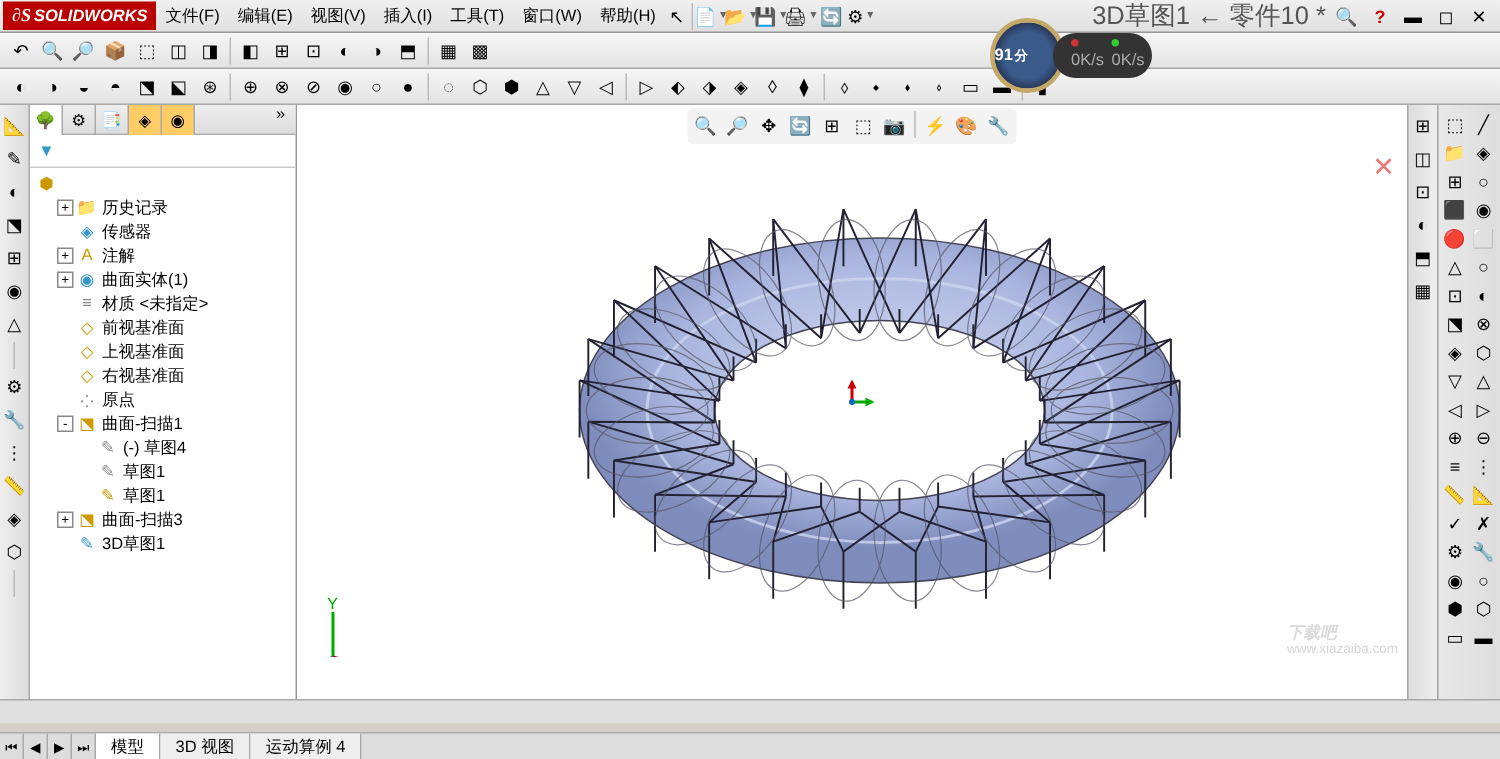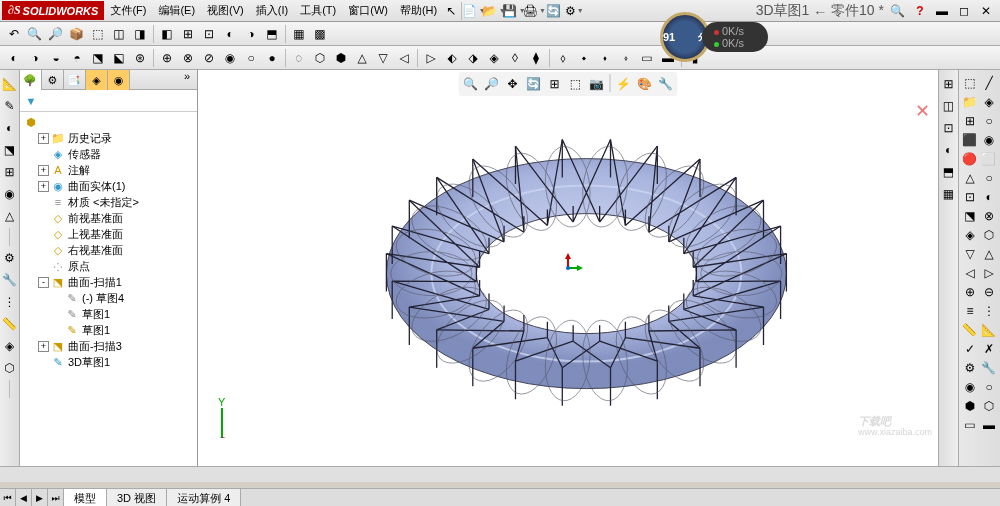--- a/index.html
+++ b/index.html
@@ -2,21 +2,21 @@
 <html><head>
 <meta charset="utf-8">
 <style>
 *{box-sizing:border-box;margin:0;padding:0;font-family:"Microsoft YaHei",Tahoma,sans-serif;font-size:11px;user-select:none}
 body{width:1000px;height:506px;background:#d4d0c8;overflow:hidden;position:relative}
 .menubar{height:22px;background:linear-gradient(#f0f0f0,#e0e0e0);display:flex;align-items:center;padding:0 2px;border-bottom:1px solid #999}
 .logo{background:#b00;color:#fff;font-weight:bold;font-size:10px;padding:2px 6px;font-style:italic;display:flex;align-items:center}
 .logo-s{font-family:cursive;font-size:12px;margin-right:2px}
 .menu-item{padding:2px 6px;cursor:pointer}
 .menu-right{margin-left:auto;display:flex;align-items:center;gap:6px;padding-right:4px}
-.doc-title{color:#555;font-size:14px}
+.doc-title{color:#555;font-size:17px}
 .ico{width:16px;height:16px;display:inline-flex;align-items:center;justify-content:center;font-size:12px}
 .toolbar{height:24px;background:linear-gradient(#f6f6f6,#e3e3e3);display:flex;align-items:center;padding:0 4px;gap:1px;border-bottom:1px solid #aaa}
 .tbtn{width:20px;height:20px;display:flex;align-items:center;justify-content:center;border:1px solid transparent;border-radius:2px;cursor:pointer;font-size:12px}
 .sep{width:1px;height:18px;background:#bbb;margin:0 2px}
 .dropdown-arrow{font-size:7px;color:#666;margin-left:1px}
 .main{display:flex;height:calc(100% - 22px - 24px - 24px - 24px - 16px)}
 .lstrip{width:20px;background:linear-gradient(90deg,#eee,#ddd);border-right:1px solid #aaa;display:flex;flex-direction:column;gap:2px;padding-top:4px;align-items:center}
 .feature-panel{width:178px;background:#fff;border-right:1px solid #999;display:flex;flex-direction:column}
 .panel-tabs{height:20px;background:linear-gradient(#eee,#ddd);display:flex;border-bottom:1px solid #aaa}
 .ptab{width:22px;height:20px;display:flex;align-items:center;justify-content:center;border-right:1px solid #aaa;cursor:pointer;font-size:11px}
@@ -35,22 +35,22 @@
 .rpanel .tbtn{width:18px;height:18px}
 .rpanel-row{display:flex;gap:1px}
 .bottom-tabs{position:absolute;bottom:0;left:0;height:18px;display:flex;background:#ddd;border-top:1px solid #aaa;width:100%}
 .btab-nav{width:16px;text-align:center;border-right:1px solid #aaa;cursor:pointer;line-height:18px;font-size:9px}
 .btab{padding:0 10px;border-right:1px solid #aaa;cursor:pointer;line-height:18px;background:#eee}
 .btab.active{background:#fff}
 .status{height:16px;background:#e0e0e0;border-top:1px solid #aaa}
 .triad{position:absolute;bottom:28px;left:14px;width:40px;height:40px;z-index:4}
 .origin-triad{position:absolute;top:50%;left:50%;transform:translate(-50%,-50%);z-index:4}
 .gauge{position:absolute;top:12px;left:660px;width:110px;height:50px;z-index:20}
-.gauge-circle{width:50px;height:50px;border-radius:50%;background:radial-gradient(circle,#3a5a8a 50%,#2a3a5a 70%);border:3px solid #c4a868;display:flex;align-items:center;justify-content:space-between;color:#fff;font-size:16px;font-weight:bold}
-.gauge-pill{position:absolute;left:42px;top:10px;width:66px;height:30px;background:#333;border-radius:15px;display:flex;flex-direction:column;justify-content:center;padding-left:12px;color:#aaa;font-size:8px}
+.gauge-circle{width:50px;height:50px;border-radius:50%;background:radial-gradient(circle,#3a5a8a 50%,#2a3a5a 70%);border:3px solid #c4a868;display:flex;align-items:center;justify-content:flex-start;color:#fff;font-size:16px;font-weight:bold}
+.gauge-pill{position:absolute;left:42px;top:10px;width:66px;height:30px;background:#333;border-radius:15px;display:flex;flex-direction:row;justify-content:center;padding-left:12px;color:#aaa;font-size:8px}
 .gauge-dot{width:5px;height:5px;border-radius:50%;display:inline-block;margin-right:3px}
 .watermark{position:absolute;right:6px;bottom:30px;font-size:28px;color:rgba(150,150,150,.35);font-weight:bold;font-style:italic;z-index:3;line-height:0.9}
 .watermark-sub{font-size:9px;color:rgba(150,150,150,.4);display:block;text-align:left;font-style:normal;font-weight:normal}
 .close-x{position:absolute;top:30px;right:8px;color:#e77;font-size:18px;cursor:pointer;z-index:5}
 svg.torus{position:absolute;top:50%;left:50%;transform:translate(-46%,-48%)}
 </style>
 </head>
 <body>
 
 <div class="menubar">

